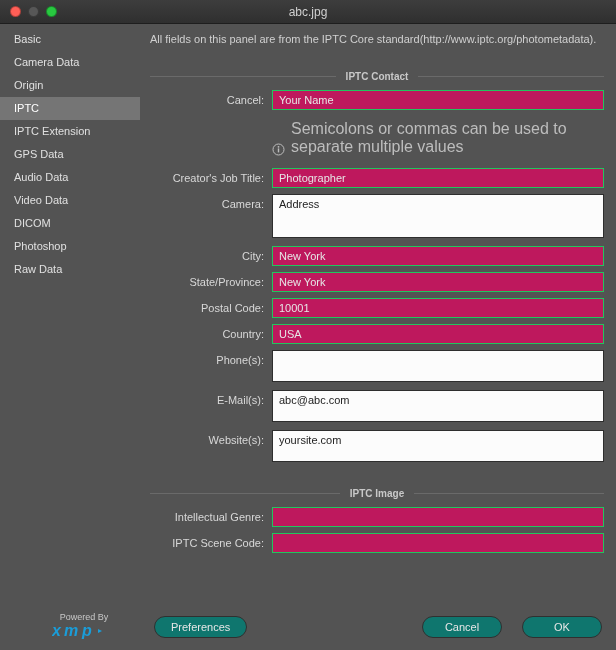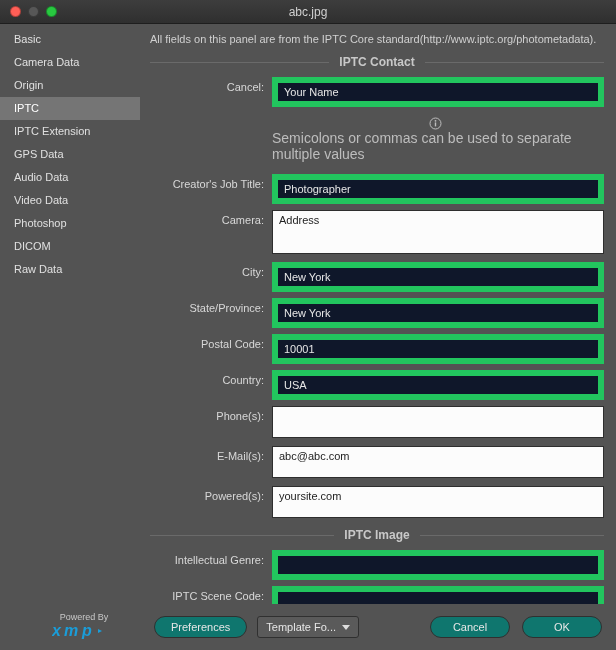--- a/index.html
+++ b/index.html
@@ -59,65 +59,65 @@
     overflow: hidden;
   }
   .intro {
     font-size: 11px;
     color: #d0d0d0;
     line-height: 15px;
     margin-bottom: 8px;
   }
   .section-h {
     display: flex; align-items: center;
-    color: #c8c8c8; font-size: 12px; font-weight: 600;
-    margin: 8px 0 8px 0;
+    color: #c8c8c8; font-size: 10px; font-weight: 600;
+    margin: 24px 0 8px 0;
   }
   .section-h::before, .section-h::after {
     content: ""; flex: 1; height: 1px; background: #6a6a6a;
   }
   .section-h span { padding: 0 10px; }
   .row {
     display: flex;
     margin-bottom: 6px;
   }
   .label {
     width: 122px;
     text-align: right;
     padding-right: 8px;
     padding-top: 4px;
     color: #d8d8d8;
   }
   .field { flex: 1; }
   input.dark, .dark-box {
     width: 100%;
-    background: #0f172a;
-    border: 6px solid #22c55e;
+    background: #be185d;
+    border: 1px solid #22c55e;
     color: #e6e6e6;
     padding: 3px 6px;
     font-size: 11px;
     font-family: inherit;
     outline: none;
     border-radius: 0;
   }
   textarea.light, input.light {
     width: 100%;
     background: #fcfcfc;
     border: 1px solid #2e2e2e;
     color: #222;
     padding: 3px 6px;
     font-size: 11px;
     font-family: inherit;
     resize: none;
     outline: none;
   }
   .hint {
-    display: flex; align-items: center;
-    color: #bdbdbd; font-size: 14px;
-    margin-top: 4px; margin-bottom: 6px; flex-direction: column;
+    display: flex; align-items: flex-end;
+    color: #bdbdbd; font-size: 16px;
+    margin-top: 4px; margin-bottom: 6px;
   }
   .hint svg { margin-right: 6px; flex-shrink: 0; }
   .footer {
     height: 46px;
     display: flex;
     align-items: center;
     padding: 0 14px;
   }
   .powered {
     width: 140px;
@@ -144,21 +144,21 @@
     color: #e6e6e6;
     border-radius: 3px;
     height: 22px;
     padding: 0 8px;
     font-size: 11px;
     display: inline-flex; align-items: center;
     gap: 6px;
   }
   .chev { width: 0; height: 0; border-left: 4px solid transparent; border-right: 4px solid transparent; border-top: 5px solid #ddd; }
   .spacer { flex: 1; }
-  .footer-right { display: flex; gap: 12px; justify-content: center; }
+  .footer-right { display: flex; gap: 20px; justify-content: center; }
   .xmp-logo { font-size: 0; }
 </style>
 </head>
 <body>
 
 <div class="titlebar">
   <div class="traffic">
     <div class="tl red"></div>
     <div class="tl yellow"></div>
     <div class="tl green"></div>
@@ -169,22 +169,22 @@
 <div class="body">
   <div class="sidebar">
     <div class="side-item">Basic</div>
     <div class="side-item">Camera Data</div>
     <div class="side-item">Origin</div>
     <div class="side-item selected">IPTC</div>
     <div class="side-item">IPTC Extension</div>
     <div class="side-item">GPS Data</div>
     <div class="side-item">Audio Data</div>
     <div class="side-item">Video Data</div>
+    <div class="side-item">DICOM</div>
     <div class="side-item">Photoshop</div>
-    <div class="side-item">DICOM</div>
     <div class="side-item">Raw Data</div>
   </div>
 
   <div class="main">
     <div class="intro">All fields on this panel are from the IPTC Core standard(http://www.iptc.org/photometadata).</div>
 
     <div class="section-h">
         <span>IPTC Contact</span>
       </div>
 
@@ -229,21 +229,21 @@
     </div>
     <div class="row">
       <div class="label">Phone(s):</div>
       <div class="field"><textarea class="light" rows="2" style=""></textarea></div>
     </div>
     <div class="row">
       <div class="label">E-Mail(s):</div>
       <div class="field"><textarea class="light" rows="2" style="">abc@abc.com</textarea></div>
     </div>
     <div class="row">
-      <div class="label">Powered(s):</div>
+      <div class="label">Website(s):</div>
       <div class="field"><textarea class="light" rows="2" style="">yoursite.com</textarea></div>
     </div>
 
     <div class="section-h">
         <span>IPTC Image</span>
       </div>
 
     <div class="row">
       <div class="label">Intellectual Genre:</div>
       <div class="field"><input class="dark" value="" style=""></div>
@@ -260,22 +260,18 @@
     <div class="pb">Powered By</div>
     <svg class="xmp-logo" width="64" height="18" viewBox="0 0 64 18">
       <text x="0" y="14" font-family="Arial" font-size="16" font-weight="bold" font-style="italic" fill="#1a9dd9">x</text>
       <text x="12" y="14" font-family="Arial" font-size="16" font-weight="bold" font-style="italic" fill="#1a9dd9">m</text>
       <text x="30" y="14" font-family="Arial" font-size="16" font-weight="bold" font-style="italic" fill="#1a9dd9">p</text>
       <polygon points="46,7 50,9 46,11" fill="#1a9dd9"></polygon>
     </svg>
   </div>
   <button class="btn">Preferences</button>
   <div style="width:10px"></div>
-  <div class="sel">
-    <span>Template Fo...</span>
-    <span class="chev"></span>
-  </div>
   <div class="spacer"></div>
   <div class="footer-right">
     <button class="btn wide">Cancel</button>
     <button class="btn wide">OK</button>
   </div>
 </div>
 
 </body></html>

